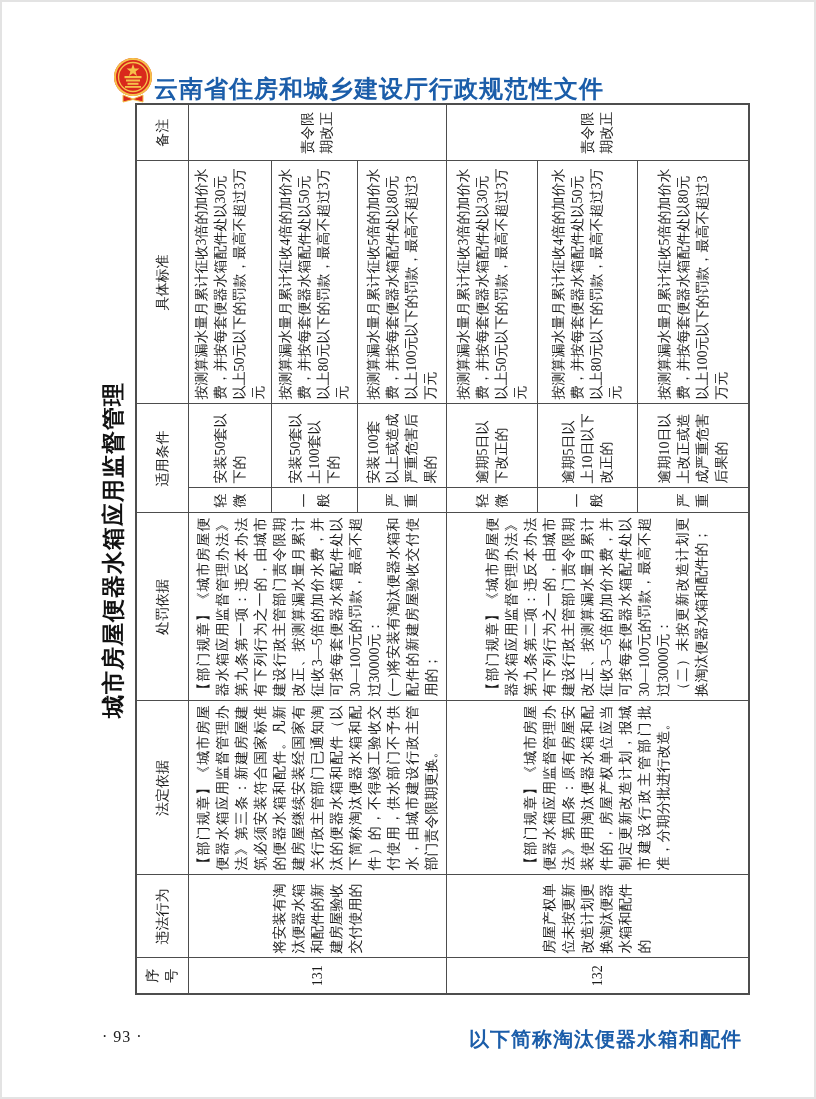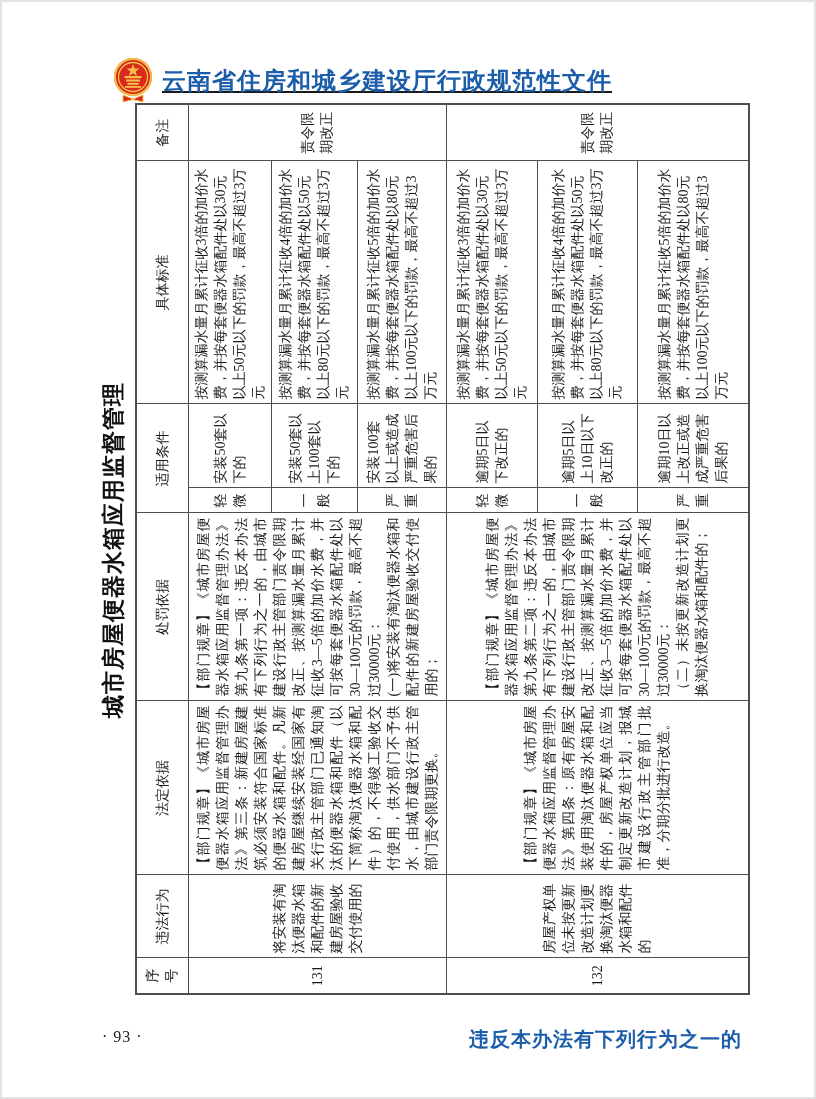--- a/index.html
+++ b/index.html
@@ -9,21 +9,21 @@
     font-family:"Liberation Serif", serif;
     color:#1a1a1a;
     position:relative;
     overflow:hidden;
     box-sizing:border-box;
     border:2px solid #e3e3e3;
   }
   
   .doc-header{
     position:absolute; left:110px; top:55px;
-    display:flex; align-items:center; gap:8px;text-decoration:underline;
+    display:flex; align-items:flex-end; 
   }
   .emblem{width:42px;height:48px;flex:0 0 auto;}
   .doc-header-title{
     font-size:24px; font-weight:bold; letter-spacing:1px;
     color:#1b5da9;
   }
   
   .rotated-block{
     position:absolute; left:95px; top:103px;
     width:890px; height:650px;
@@ -153,13 +153,13 @@
     <tr style="height:112px">
       <td class="c-severity">严重</td>
       <td class="c-condition">逾期10日以上改正或造成严重危害后果的</td>
       <td class="c-standard">按测算漏水量月累计征收5倍的加价水费，并按每套便器水箱配件处以80元以上100元以下的罚款，最高不超过3万元</td>
     </tr>
   </tbody>
     </table>
 </div>
 
 <div class="page-number">· 93 ·</div>
-<div class="publisher">违反本办法有下列行为之一的</div>
+<div class="publisher">以下简称淘汰便器水箱和配件</div>
 
 </body></html>

